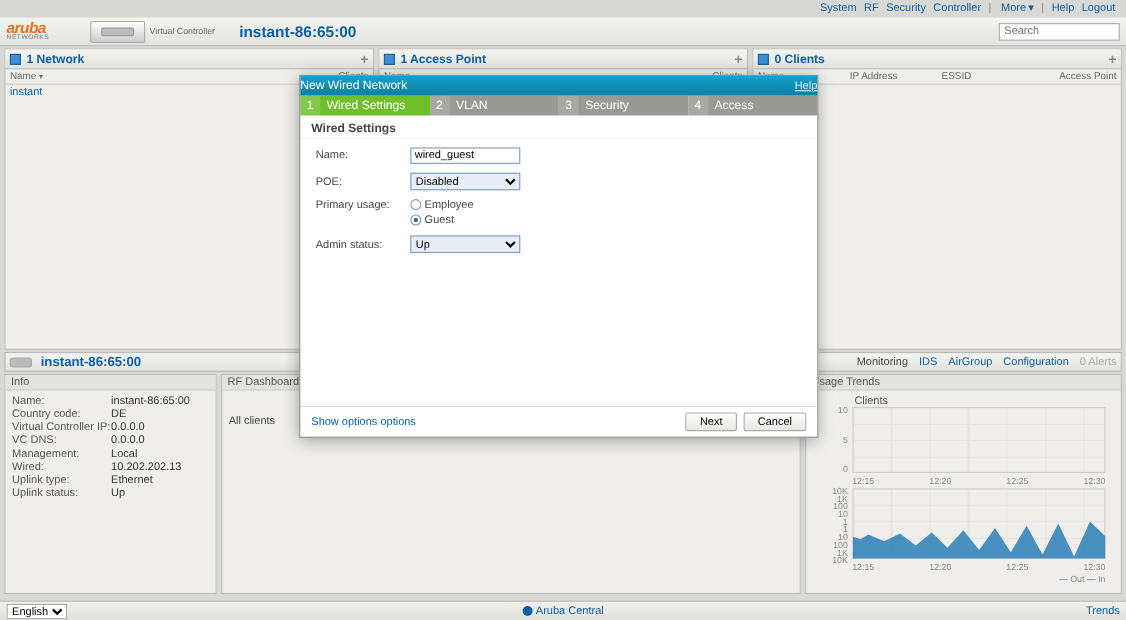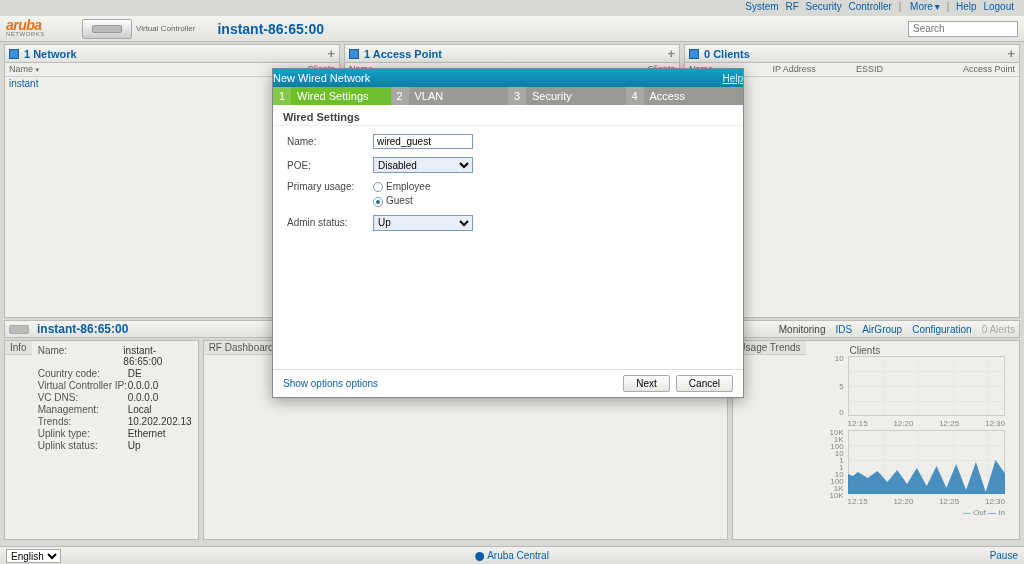--- a/index.html
+++ b/index.html
@@ -41,21 +41,21 @@
   
   .midbar { height:18px; margin:2px 4px 0 4px; background:linear-gradient(#f4f4f1,#e2e2de); border:1px solid #bbb; display:flex; align-items:center; padding:0 4px; font-size:10px;}
   .midbar .micon{ width:20px; height:9px; background:#bbb; border:1px solid #aaa; border-radius:2px; margin-right:8px;}
   .midbar .mtitle{ color:#0a5fa6; font-weight:bold; font-size:12px;}
   .midtabs { margin-left:auto; display:flex; gap:10px; color:#0a5fa6;}
   .midtabs .disabled{color:#aaa;}
   .midtabs .active{color:#444;}
 
   
   .bottom { display:flex; height:200px; margin:2px 4px 0 4px; gap:4px;}
-  .card { background:#efeeea; border:1px solid #bbb; flex:1; display:flex; flex-direction:row;}
+  .card { background:#efeeea; border:1px solid #bbb; flex:1; display:flex; flex-direction:column;}
   .card-hd { height:14px; background:#e2e2de; border-bottom:1px solid #ccc; padding:1px 5px; font-size:10px; color:#555;}
   .card-body { flex:1; padding:4px 6px; font-size:10px; overflow:hidden;}
   .kv { display:flex; margin-bottom:1px;}
   .kv .k{ width:90px; color:#555;}
   .kv .v{ color:#333;}
   .chart-card{flex:1.2;}
 
   .chart-title{font-size:10px; color:#555; margin:4px 0 0 40px;}
   .chart-wrap{position:relative; height:72px; margin:0 10px 2px 10px;}
   .chart-grid{position:absolute; left:28px; right:0; top:0; bottom:12px; border:1px solid #ccc; background:repeating-linear-gradient(to right, transparent 0, transparent 34px, #e5e5e2 34px, #e5e5e2 35px), repeating-linear-gradient(to bottom, transparent 0, transparent 14px, #e5e5e2 14px, #e5e5e2 15px);}
@@ -204,21 +204,21 @@
         </div>
       <div class="kv">
           <div class="k">VC DNS:</div>
           <div class="v">0.0.0.0</div>
         </div>
       <div class="kv">
           <div class="k">Management:</div>
           <div class="v">Local</div>
         </div>
       <div class="kv">
-          <div class="k">Trends:</div>
+          <div class="k">Wired:</div>
           <div class="v">10.202.202.13</div>
         </div>
       <div class="kv">
           <div class="k">Uplink type:</div>
           <div class="v">Ethernet</div>
         </div>
       <div class="kv">
           <div class="k">Uplink status:</div>
           <div class="v">Up</div>
         </div>
@@ -278,21 +278,21 @@
       </div>
     </div>
   </div>
 </div>
 
 <div class="footer">
   <select class="lang-sel">
     <option>English</option>
   </select>
   <span class="centraltxt"><span class="aicon"></span><span>Aruba Central</span></span>
-  <span class="pause">Pause</span>
+  <span class="pause">Trends</span>
 </div>
 
 <div class="modal">
   <div class="modal-hd">
     <span>New Wired Network</span>
     <span class="help">Help</span>
   </div>
   <div class="wizard">
     <div class="wiz-step wiz-active">
         <span class="num">1</span>

